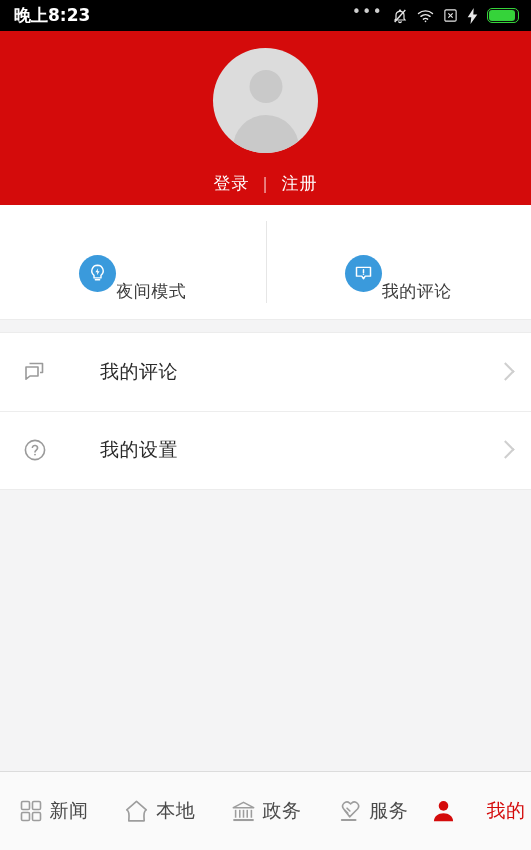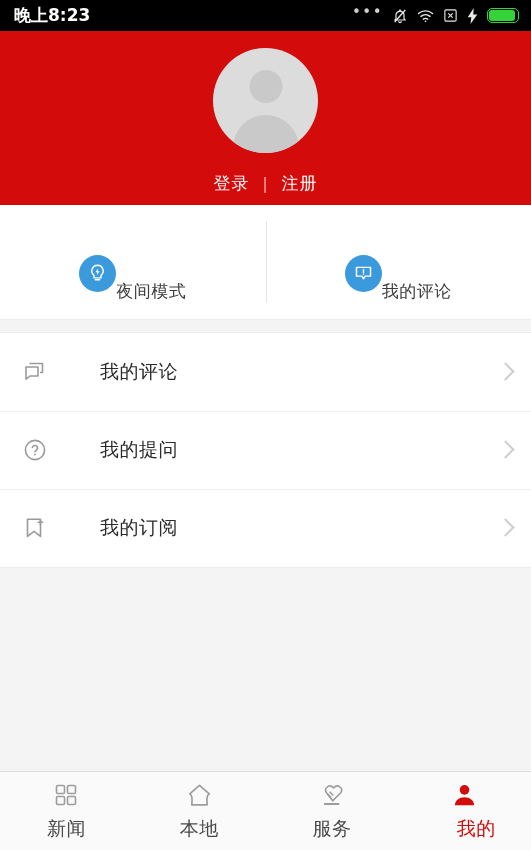--- a/index.html
+++ b/index.html
@@ -249,21 +249,21 @@
     height: 78px;
     flex: 0 0 auto;
     background: #fafafa;
     border-top: 1px solid #dcdcdc;
     display: flex;
     align-items: center;
   }
   .tab {
     flex: 1 1 0;
     display: flex;
-    flex-direction: column;
+    flex-direction: row;
     align-items: center;
     justify-content: center;
     gap: 6px;
     height: 100%;
   }
   .tab-icon {
     height: 30px;
     display: flex;
     align-items: center;
     justify-content: center;
@@ -374,36 +374,25 @@
     </div>
 
     <div class="list-row">
       <span class="row-icon">
         <svg width="26" height="26" viewBox="0 0 26 26" fill="none" stroke="#9a9a9a" stroke-width="1.6">
           <circle cx="13" cy="13" r="9.6"></circle>
           <path d="M10.4 10.2a2.7 2.7 0 0 1 5.2.9c0 1.8-2.6 2.1-2.6 3.9" stroke-linecap="round"></path>
           <circle cx="13" cy="17.6" r="0.95" fill="#9a9a9a" stroke="none"></circle>
         </svg>
       </span>
-      <span class="row-label">我的提问</span>
+      <span class="row-label">我的设置</span>
       <span class="chev"></span>
     </div>
 
 
-    <div class="list-row">
-      <span class="row-icon">
-        <svg width="26" height="26" viewBox="0 0 26 26" fill="none" stroke="#9a9a9a" stroke-width="1.6" stroke-linejoin="round">
-          <path d="M5.5 4.2h13v17.2L12 16.4l-6.5 5z"></path>
-          <line x1="16.2" y1="7.2" x2="20.6" y2="7.2" stroke-linecap="round"></line>
-          <line x1="18.4" y1="5" x2="18.4" y2="9.4" stroke-linecap="round"></line>
-        </svg>
-      </span>
-      <span class="row-label">我的订阅</span>
-      <span class="chev"></span>
-    </div>
 
   </div>
 
   <div class="filler"></div>
 
   <div class="tabbar">
 
     <div class="tab">
       <span class="tab-icon">
         <svg width="26" height="26" viewBox="0 0 26 26" fill="none" stroke="#9d9d9d" stroke-width="1.6">
@@ -418,20 +407,34 @@
 
     <div class="tab">
       <span class="tab-icon">
         <svg width="27" height="27" viewBox="0 0 26 26" fill="none" stroke="#9d9d9d" stroke-width="1.6" stroke-linejoin="round">
           <path d="M13 3.2L3.6 11.4c0 0 1.6 1 2 3.2.5 2.6 0 7.4 0 7.4h14.8s-.5-4.8 0-7.4c.4-2.2 2-3.2 2-3.2z"></path>
         </svg>
       </span>
       <span class="tab-label">本地</span>
     </div>
 
+    <div class="tab">
+      <span class="tab-icon">
+        <svg width="27" height="27" viewBox="0 0 26 26" fill="none" stroke="#9d9d9d" stroke-width="1.5" stroke-linejoin="round">
+          <path d="M3.2 9.3L13 4.2l9.8 5.1z"></path>
+          <line x1="5.4" y1="11.4" x2="5.4" y2="19"></line>
+          <line x1="9.4" y1="11.4" x2="9.4" y2="19"></line>
+          <line x1="13" y1="11.4" x2="13" y2="19"></line>
+          <line x1="16.6" y1="11.4" x2="16.6" y2="19"></line>
+          <line x1="20.6" y1="11.4" x2="20.6" y2="19"></line>
+          <line x1="3.2" y1="21.2" x2="22.8" y2="21.2" stroke-width="2"></line>
+        </svg>
+      </span>
+      <span class="tab-label">政务</span>
+    </div>
 
     <div class="tab">
       <span class="tab-icon">
         <svg width="28" height="28" viewBox="0 0 26 26" fill="none" stroke="#9d9d9d" stroke-width="1.5" stroke-linejoin="round" stroke-linecap="round">
           <path d="M13.6 18.4l7.3-7.3a3.9 3.9 0 0 0-5.5-5.5l-.9.9-.9-.9a3.9 3.9 0 0 0-5.5 5.5z"></path>
           <path d="M9.2 12.4l2.6 2.6M11.2 10.4l2.6 2.6"></path>
           <line x1="6.4" y1="21.4" x2="19" y2="21.4" stroke-width="2"></line>
         </svg>
       </span>
       <span class="tab-label">服务</span>

